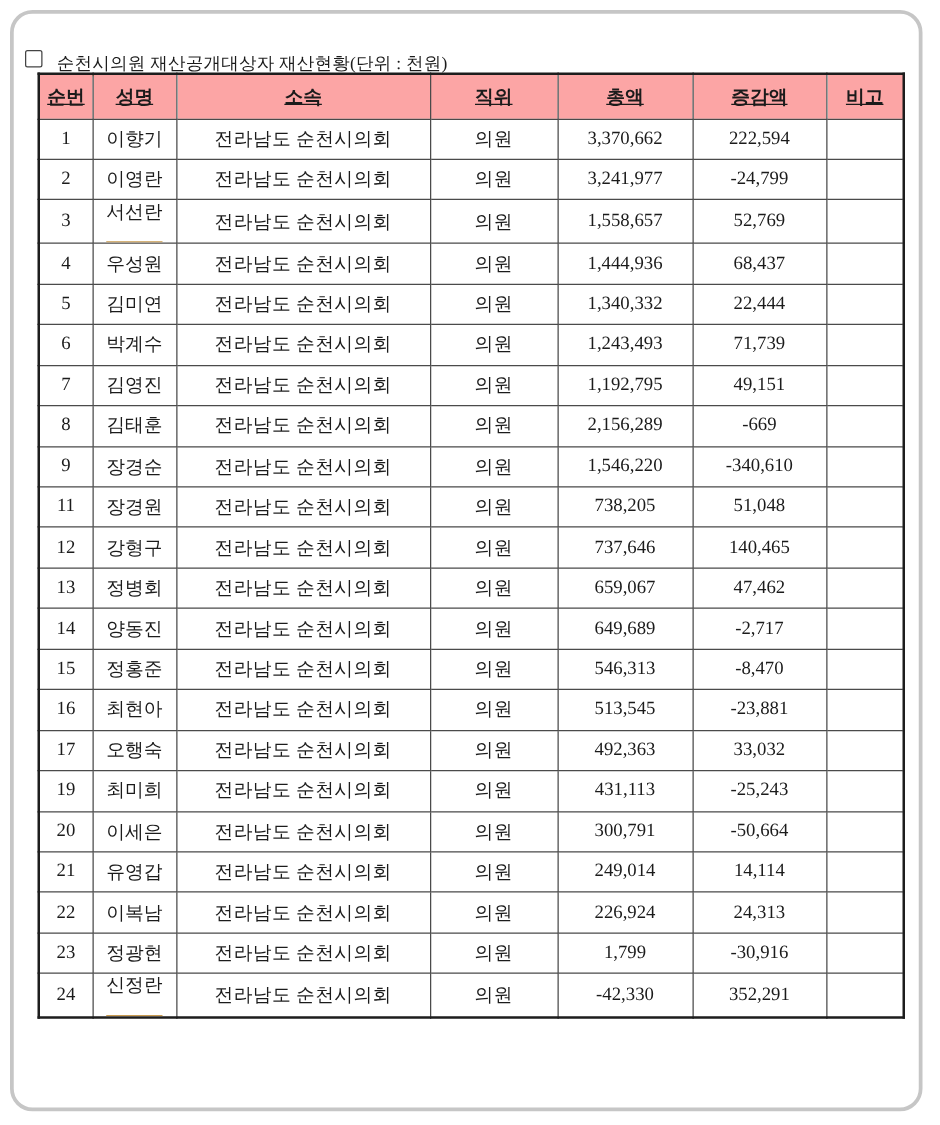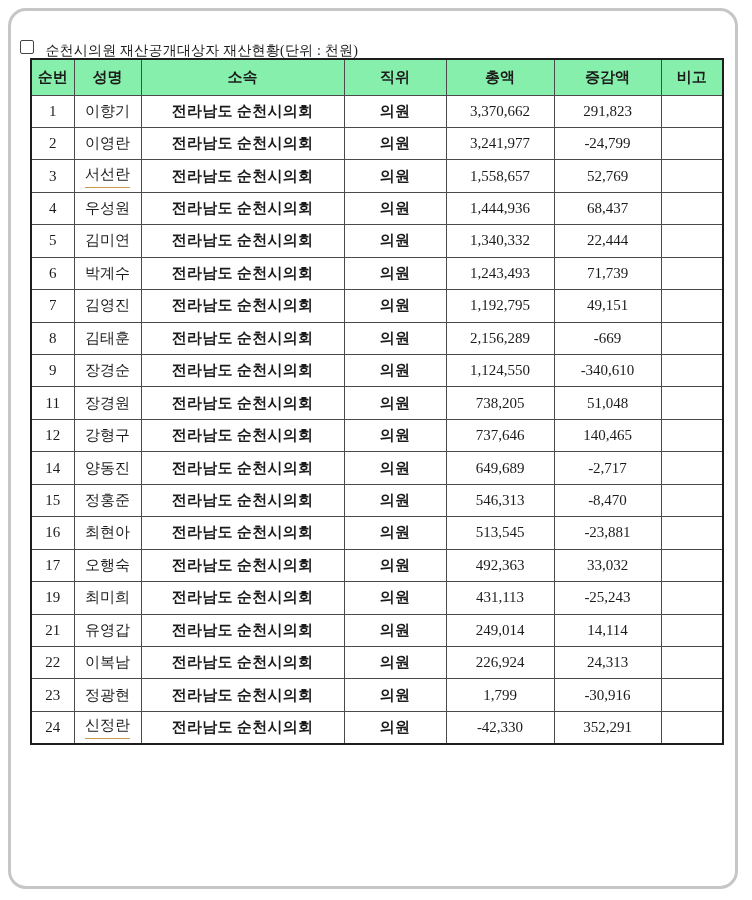--- a/index.html
+++ b/index.html
@@ -62,35 +62,36 @@
     vertical-align: middle;
     padding: 0;
     overflow: hidden;
     white-space: nowrap;
   }
   table.asset-table {
     border: 2px solid #1d1d1d;
   }
   thead tr { height: 36px; }
   thead th {
-    background: #86efac;
+    background: #fca5a5;
     font-weight: 600;
     font-size: 15px;
     border-bottom: 1.5px solid #1d1d1d;
+    text-decoration: underline;
   }
   tbody tr { height: 32.45px; }
   td.num-right {
     text-align: right;
     padding-right: 14px;
   }
-  td.cell-org, td.cell-pos { letter-spacing: 0.3px; font-weight: bold; }
+  td.cell-org, td.cell-pos { letter-spacing: 0.3px; }
   .name-text { display: inline-block; }
   .name-text.underlined {
     border-bottom: 1.5px solid #c99a4e;
-    padding-bottom: 3px;
+    padding-bottom: 14px;
   }
 </style>
 </head>
 <body>
 
 <div class="frame"></div>
 
 <div class="title">
   <span class="bullet-box"></span><span class="u-tan">순천시의원</span><span> 재산공개대상자 </span><span class="u-tan">재산현황</span><span>(단위 : 천원)</span>
 </div>
@@ -116,21 +117,21 @@
       <th>비고</th>
     </tr>
   </thead>
   <tbody>
       <tr>
     <td class="cell-no">1</td>
     <td class="cell-name"><span class="name-text">이향기</span></td>
     <td class="cell-org">전라남도 순천시의회</td>
     <td class="cell-pos">의원</td>
     <td class="num-right">3,370,662</td>
-    <td class="num-right">291,823</td>
+    <td class="num-right">222,594</td>
     <td class="cell-note"></td>
   </tr>
       <tr>
     <td class="cell-no">2</td>
     <td class="cell-name"><span class="name-text">이영란</span></td>
     <td class="cell-org">전라남도 순천시의회</td>
     <td class="cell-pos">의원</td>
     <td class="num-right">3,241,977</td>
     <td class="num-right">-24,799</td>
     <td class="cell-note"></td>
@@ -187,21 +188,21 @@
     <td class="cell-pos">의원</td>
     <td class="num-right">2,156,289</td>
     <td class="num-right">-669</td>
     <td class="cell-note"></td>
   </tr>
       <tr>
     <td class="cell-no">9</td>
     <td class="cell-name"><span class="name-text">장경순</span></td>
     <td class="cell-org">전라남도 순천시의회</td>
     <td class="cell-pos">의원</td>
-    <td class="num-right">1,124,550</td>
+    <td class="num-right">1,546,220</td>
     <td class="num-right">-340,610</td>
     <td class="cell-note"></td>
   </tr>
       <tr>
     <td class="cell-no">11</td>
     <td class="cell-name"><span class="name-text">장경원</span></td>
     <td class="cell-org">전라남도 순천시의회</td>
     <td class="cell-pos">의원</td>
     <td class="num-right">738,205</td>
     <td class="num-right">51,048</td>
@@ -210,20 +211,29 @@
       <tr>
     <td class="cell-no">12</td>
     <td class="cell-name"><span class="name-text">강형구</span></td>
     <td class="cell-org">전라남도 순천시의회</td>
     <td class="cell-pos">의원</td>
     <td class="num-right">737,646</td>
     <td class="num-right">140,465</td>
     <td class="cell-note"></td>
   </tr>
       <tr>
+    <td class="cell-no">13</td>
+    <td class="cell-name"><span class="name-text">정병회</span></td>
+    <td class="cell-org">전라남도 순천시의회</td>
+    <td class="cell-pos">의원</td>
+    <td class="num-right">659,067</td>
+    <td class="num-right">47,462</td>
+    <td class="cell-note"></td>
+  </tr>
+      <tr>
     <td class="cell-no">14</td>
     <td class="cell-name"><span class="name-text">양동진</span></td>
     <td class="cell-org">전라남도 순천시의회</td>
     <td class="cell-pos">의원</td>
     <td class="num-right">649,689</td>
     <td class="num-right">-2,717</td>
     <td class="cell-note"></td>
   </tr>
       <tr>
     <td class="cell-no">15</td>
@@ -252,20 +262,29 @@
     <td class="num-right">33,032</td>
     <td class="cell-note"></td>
   </tr>
       <tr>
     <td class="cell-no">19</td>
     <td class="cell-name"><span class="name-text">최미희</span></td>
     <td class="cell-org">전라남도 순천시의회</td>
     <td class="cell-pos">의원</td>
     <td class="num-right">431,113</td>
     <td class="num-right">-25,243</td>
+    <td class="cell-note"></td>
+  </tr>
+      <tr>
+    <td class="cell-no">20</td>
+    <td class="cell-name"><span class="name-text">이세은</span></td>
+    <td class="cell-org">전라남도 순천시의회</td>
+    <td class="cell-pos">의원</td>
+    <td class="num-right">300,791</td>
+    <td class="num-right">-50,664</td>
     <td class="cell-note"></td>
   </tr>
       <tr>
     <td class="cell-no">21</td>
     <td class="cell-name"><span class="name-text">유영갑</span></td>
     <td class="cell-org">전라남도 순천시의회</td>
     <td class="cell-pos">의원</td>
     <td class="num-right">249,014</td>
     <td class="num-right">14,114</td>
     <td class="cell-note"></td>

